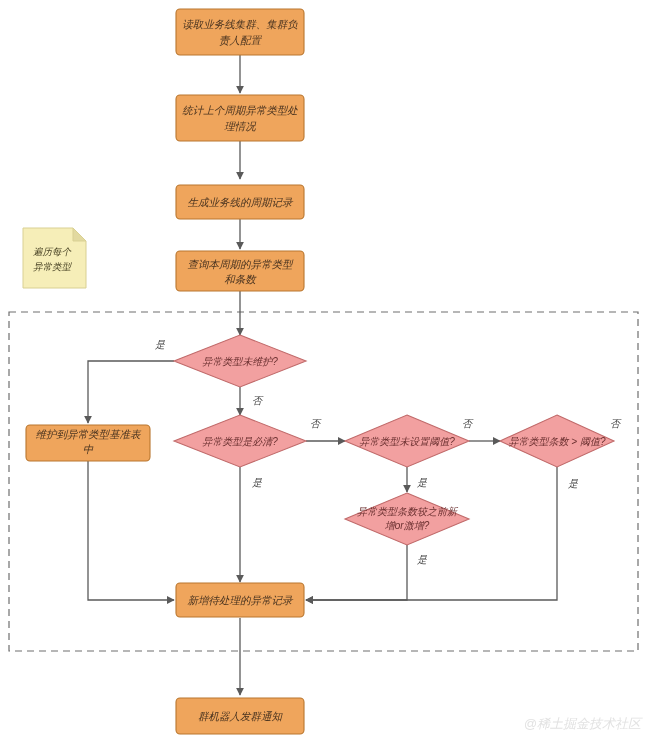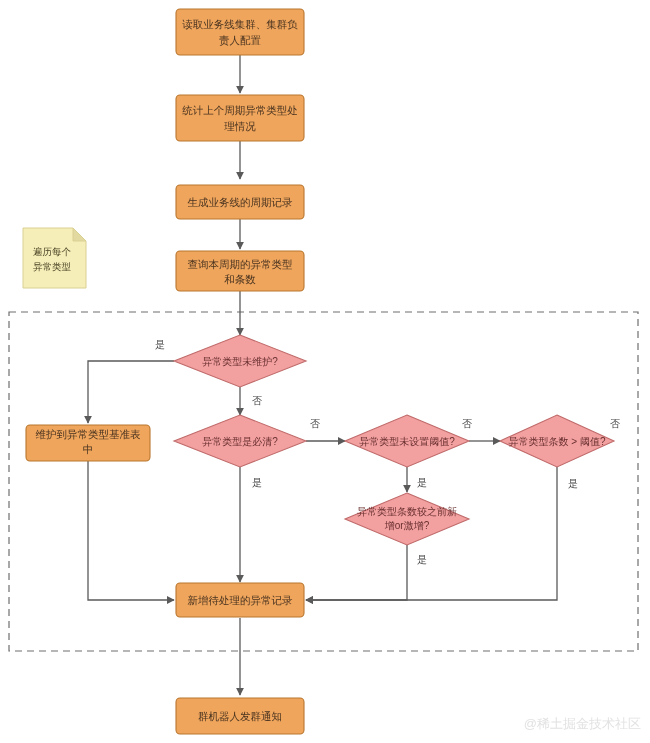--- a/index.html
+++ b/index.html
@@ -13,20 +13,21 @@
     position: relative;
     font-family: "Liberation Sans", "DejaVu Sans", sans-serif;
     overflow: hidden;
   }
   #flow-root {
     position: absolute;
     left: 0;
     top: 0;
     width: 650px;
     height: 583px;
+    font-style: italic;
   }
   svg text {
     font-family: "Liberation Sans", "DejaVu Sans", sans-serif;
   }
   .node-label {
     font-size: 10.5px;
     fill: #4a3420;
     text-anchor: middle;
     dominant-baseline: middle;
   }

